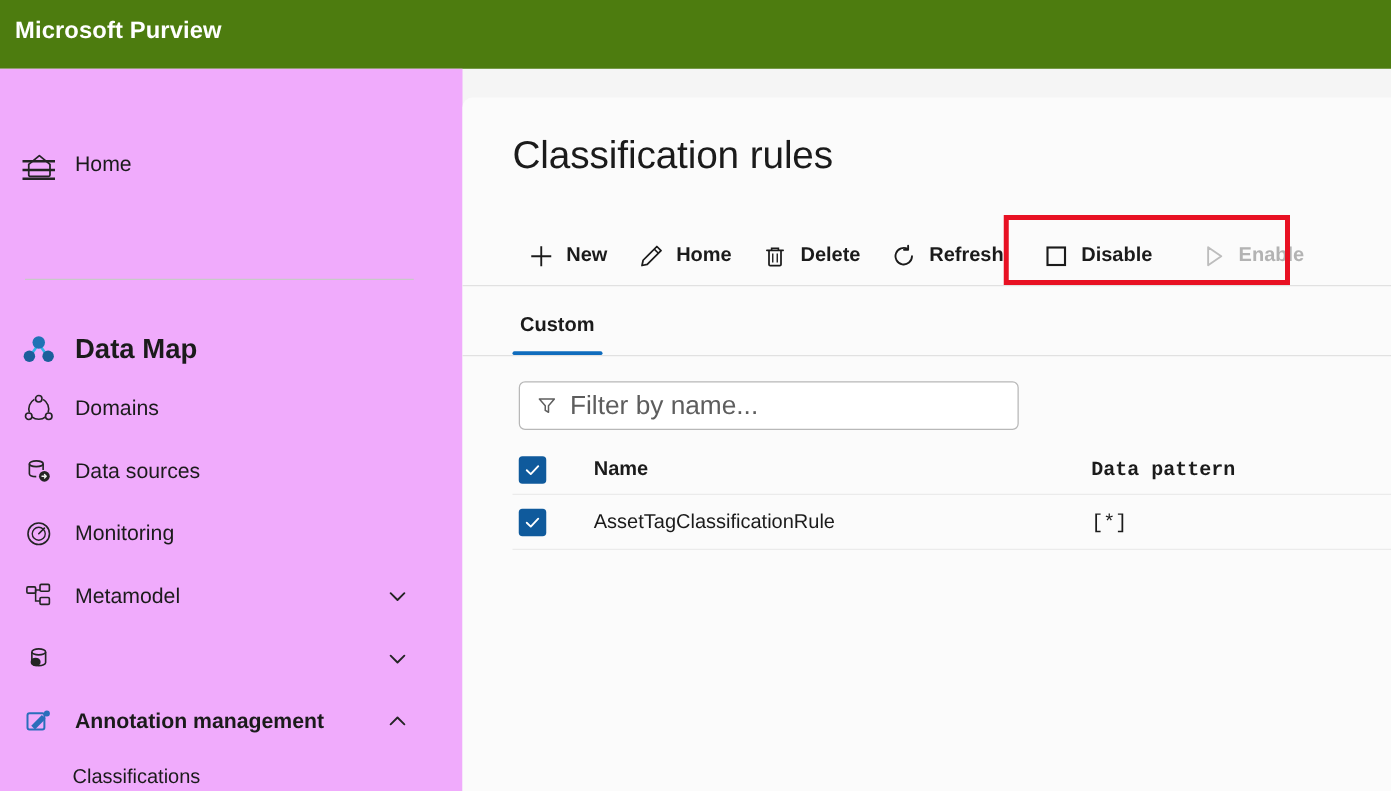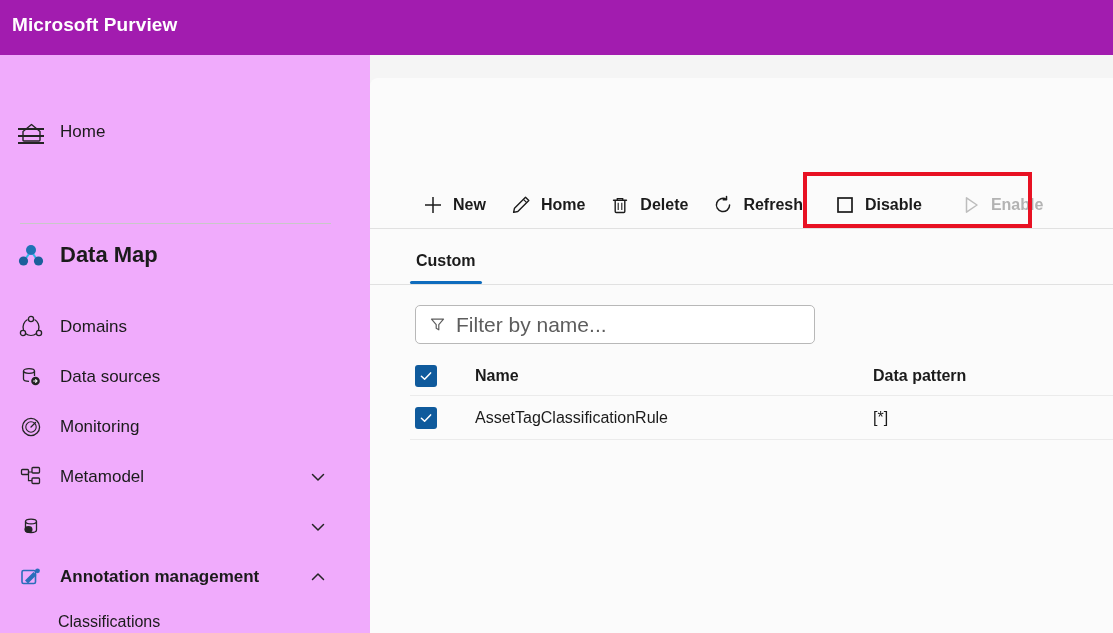--- a/index.html
+++ b/index.html
@@ -7,21 +7,21 @@
     width: 1113px; height: 633px;
     font-family: "Liberation Sans", sans-serif;
     background: #ffffff;
     overflow: hidden;
   }
   #app { position: relative; width: 1113px; height: 633px; background: #f5f5f5; }
 
   
   .topbar {
     position: absolute; left: 0; top: 0; width: 1113px; height: 55px;
-    background: #a21caf;
+    background: #4d7c0f;
   }
   .brand {
     position: absolute; left: 12px; top: 14px;
     font-size: 19px; font-weight: bold; color: #ffffff; letter-spacing: .1px;
     white-space: nowrap;
   }
   .searchbox {
     position: absolute; left: 944px; top: 9px; width: 169px; height: 37px;
     background: #ffffff; border-radius: 4px 0 0 4px;
     display: flex; align-items: center;
@@ -121,21 +121,21 @@
   .tbl { position: absolute; left: 40px; top: 278px; width: 703px; }
   .tr { position: relative; display: flex; align-items: center; height: 44px;
         border-bottom: 1px solid #ebebeb; }
   .tr.head { height: 40px; }
   .cb {
     position: absolute; left: 5px; width: 22px; height: 22px;
     background: #0f5a9c; border-radius: 3px;
     display: flex; align-items: center; justify-content: center; cursor: pointer;
   }
   .c-name { position: absolute; left: 65px; font-size: 16px; color: #1b1b1b; white-space: nowrap; }
-  .c-pat  { position: absolute; left: 463px; font-size: 16px; color: #1b1b1b; white-space: nowrap; }
+  .c-pat  { position: absolute; left: 463px; font-size: 16px; color: #1b1b1b; white-space: nowrap; font-family: Liberation Mono, monospace; }
   .head .c-name, .head .c-pat { font-weight: bold; }
 </style>
 </head>
 <body>
 
 <div id="app">
 
   <div class="topbar">
     <div class="brand">Microsoft Purview</div>
   </div>
@@ -152,21 +152,21 @@
       <span class="nav-ico">
         <svg width="25" height="25" viewBox="0 0 25 25">
             <path d="M4 11.5 L12.5 4.5 L21 11.5 L21 20 Q21 21 20 21 L5 21 Q4 21 4 20 Z" fill="none" stroke="#242424" stroke-width="1.4" stroke-linejoin="round"></path>
           </svg>
       </span>
       <span class="nav-lbl">Home</span>
     </div>
 
     <div class="sb-divider"></div>
 
-    <div class="nav-row" style="top:180px;padding-left:26px;">
+    <div class="nav-row" style="top:204px;padding-left:26px;">
       <span class="nav-ico">
         <svg width="30" height="30" viewBox="0 0 30 30">
           <line x1="15" y1="11" x2="8" y2="21" stroke="#2fb6e8" stroke-width="2"></line>
           <line x1="15" y1="11" x2="22" y2="21" stroke="#2fb6e8" stroke-width="2"></line>
           <circle cx="15" cy="10" r="5" fill="#1f72b5"></circle>
           <circle cx="7.5" cy="21" r="4.6" fill="#1b5f9b"></circle>
           <circle cx="22.5" cy="21" r="4.6" fill="#1b5f9b"></circle>
         </svg>
       </span>
       <span class="datamap-title">Data Map</span>
@@ -258,20 +258,21 @@
     </div>
 
     <div class="sub-row" style="top:547px;">
       <span class="sub-lbl">Classifications</span>
     </div>
 
   </div>
 
   <div class="card">
 
+    <div class="page-title">Classification rules</div>
 
     <div class="toolbar">
 
       <div class="tb-item">
         <span class="tb-ico">
           <svg width="22" height="22" viewBox="0 0 22 22">
               <line x1="11" y1="3" x2="11" y2="19" stroke="#1b1b1b" stroke-width="1.5"></line>
               <line x1="3" y1="11" x2="19" y2="11" stroke="#1b1b1b" stroke-width="1.5"></line>
             </svg>
         </span>

